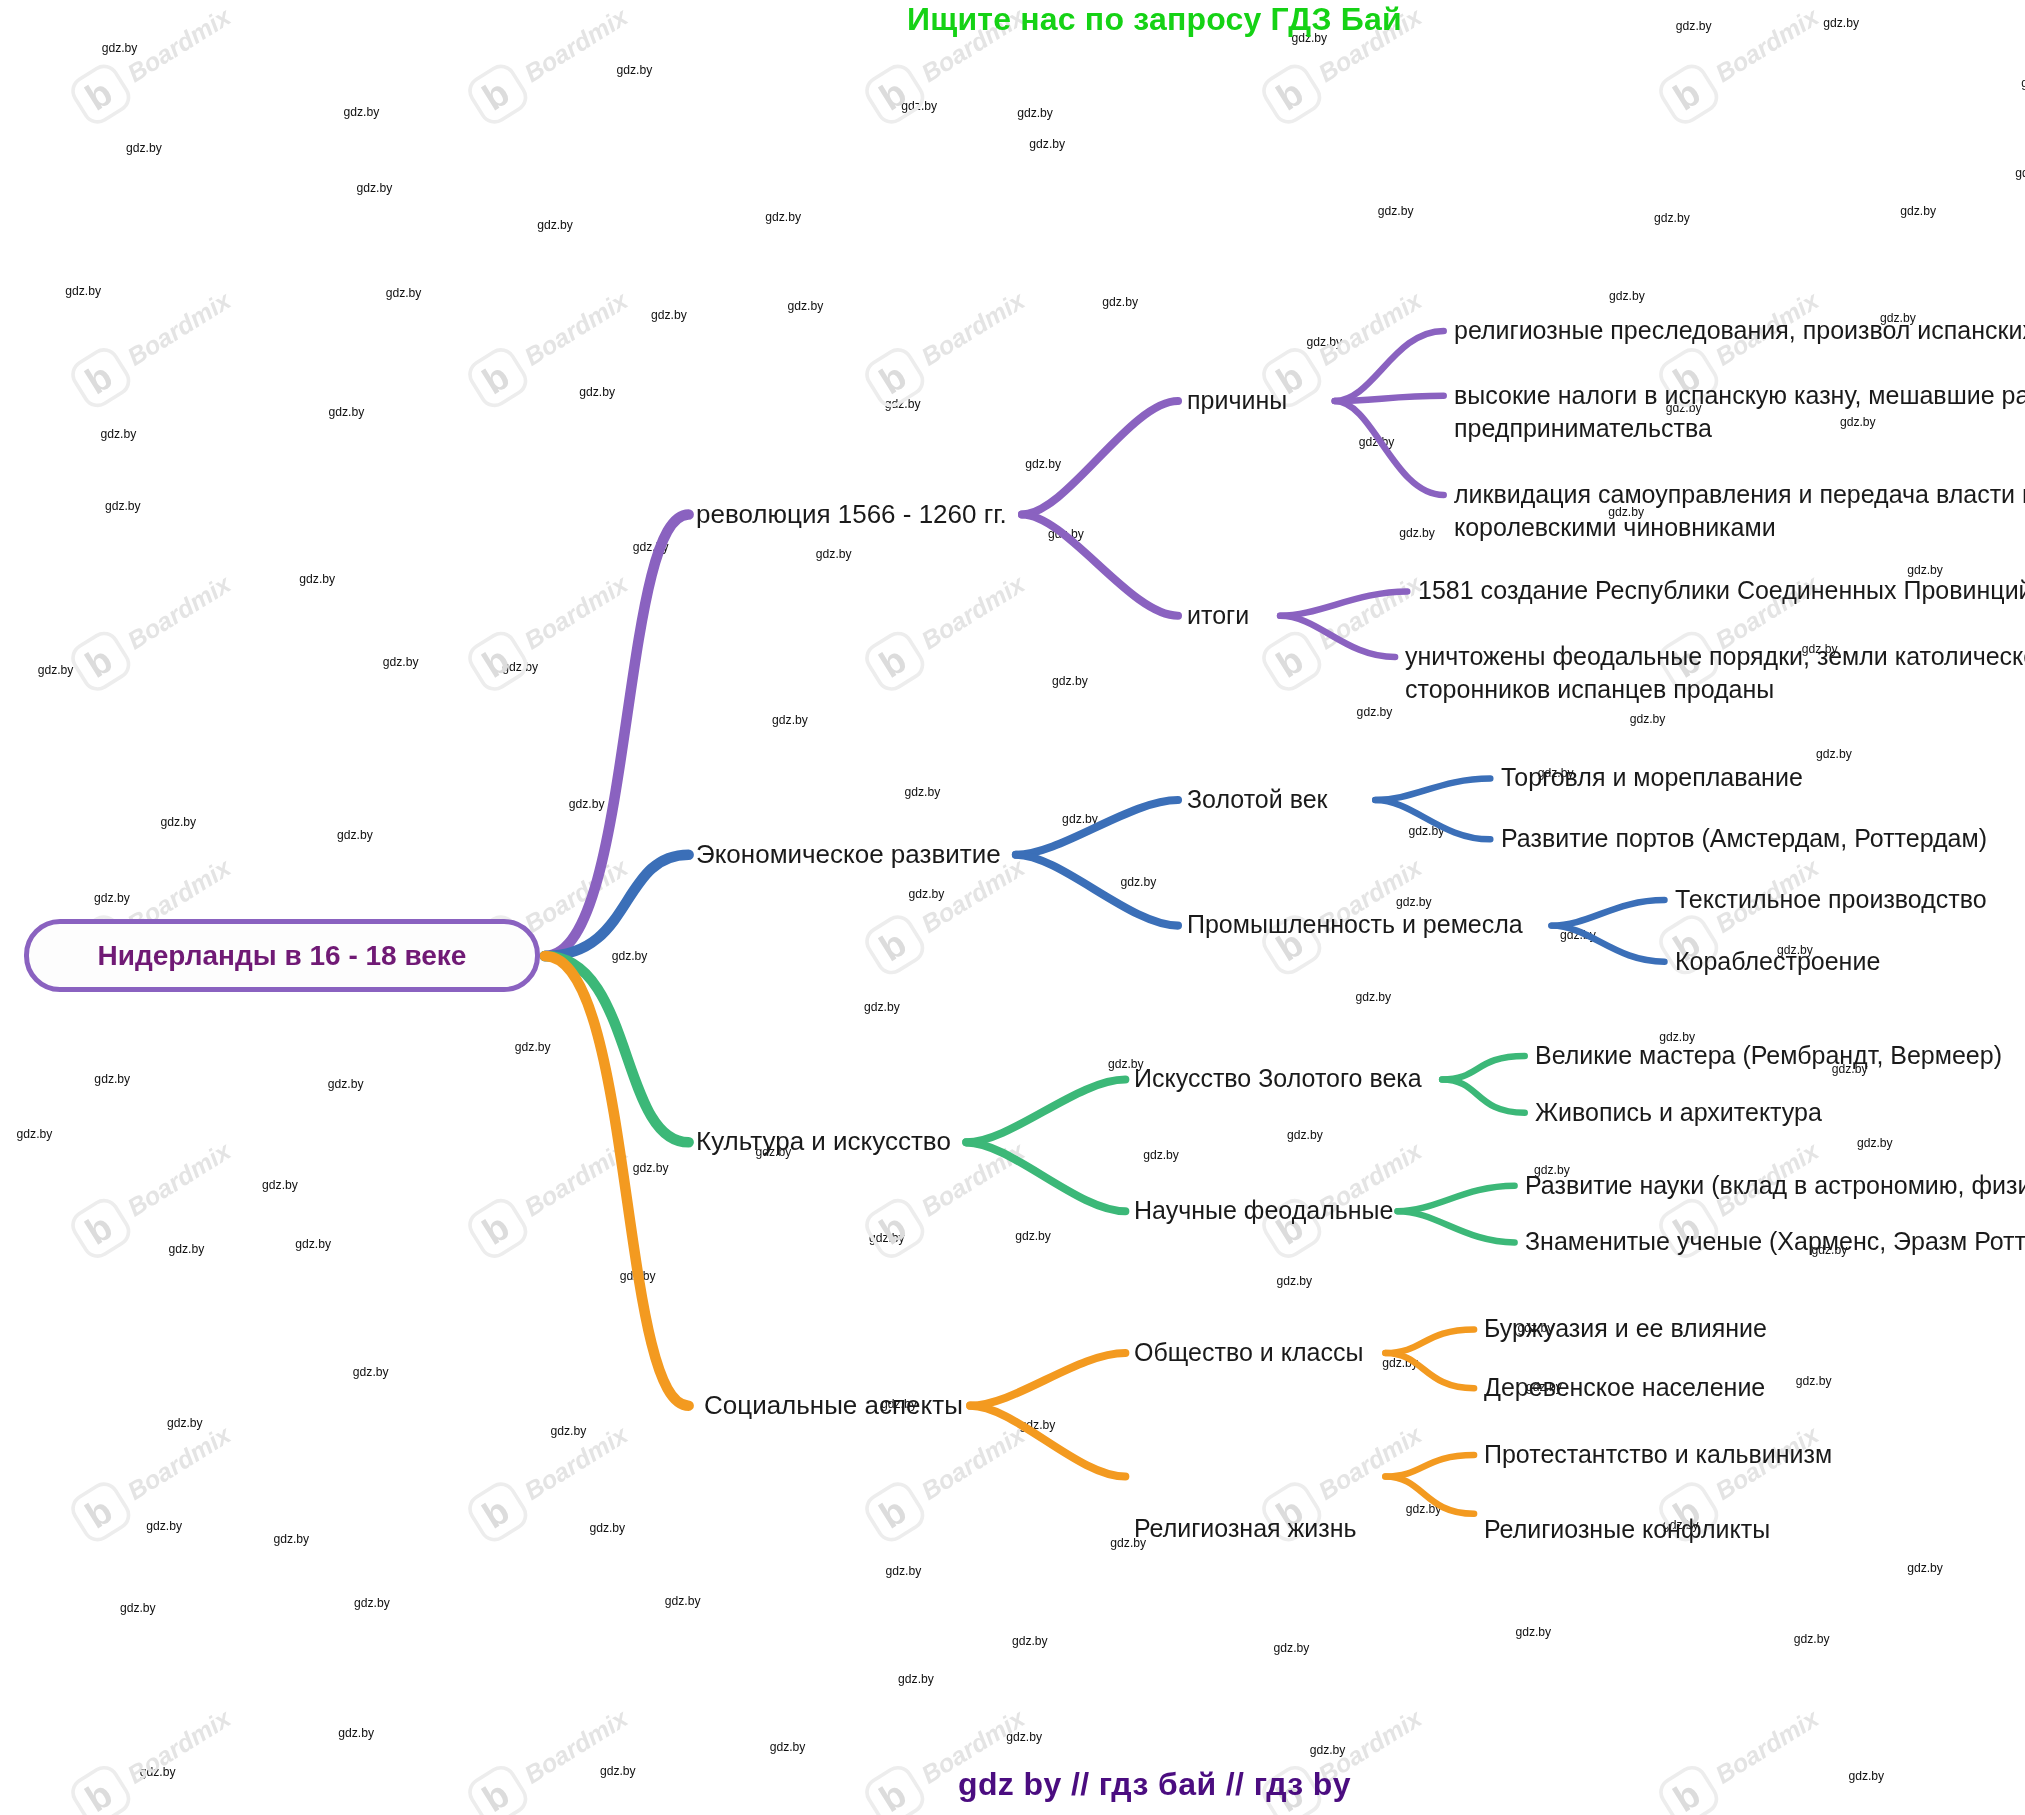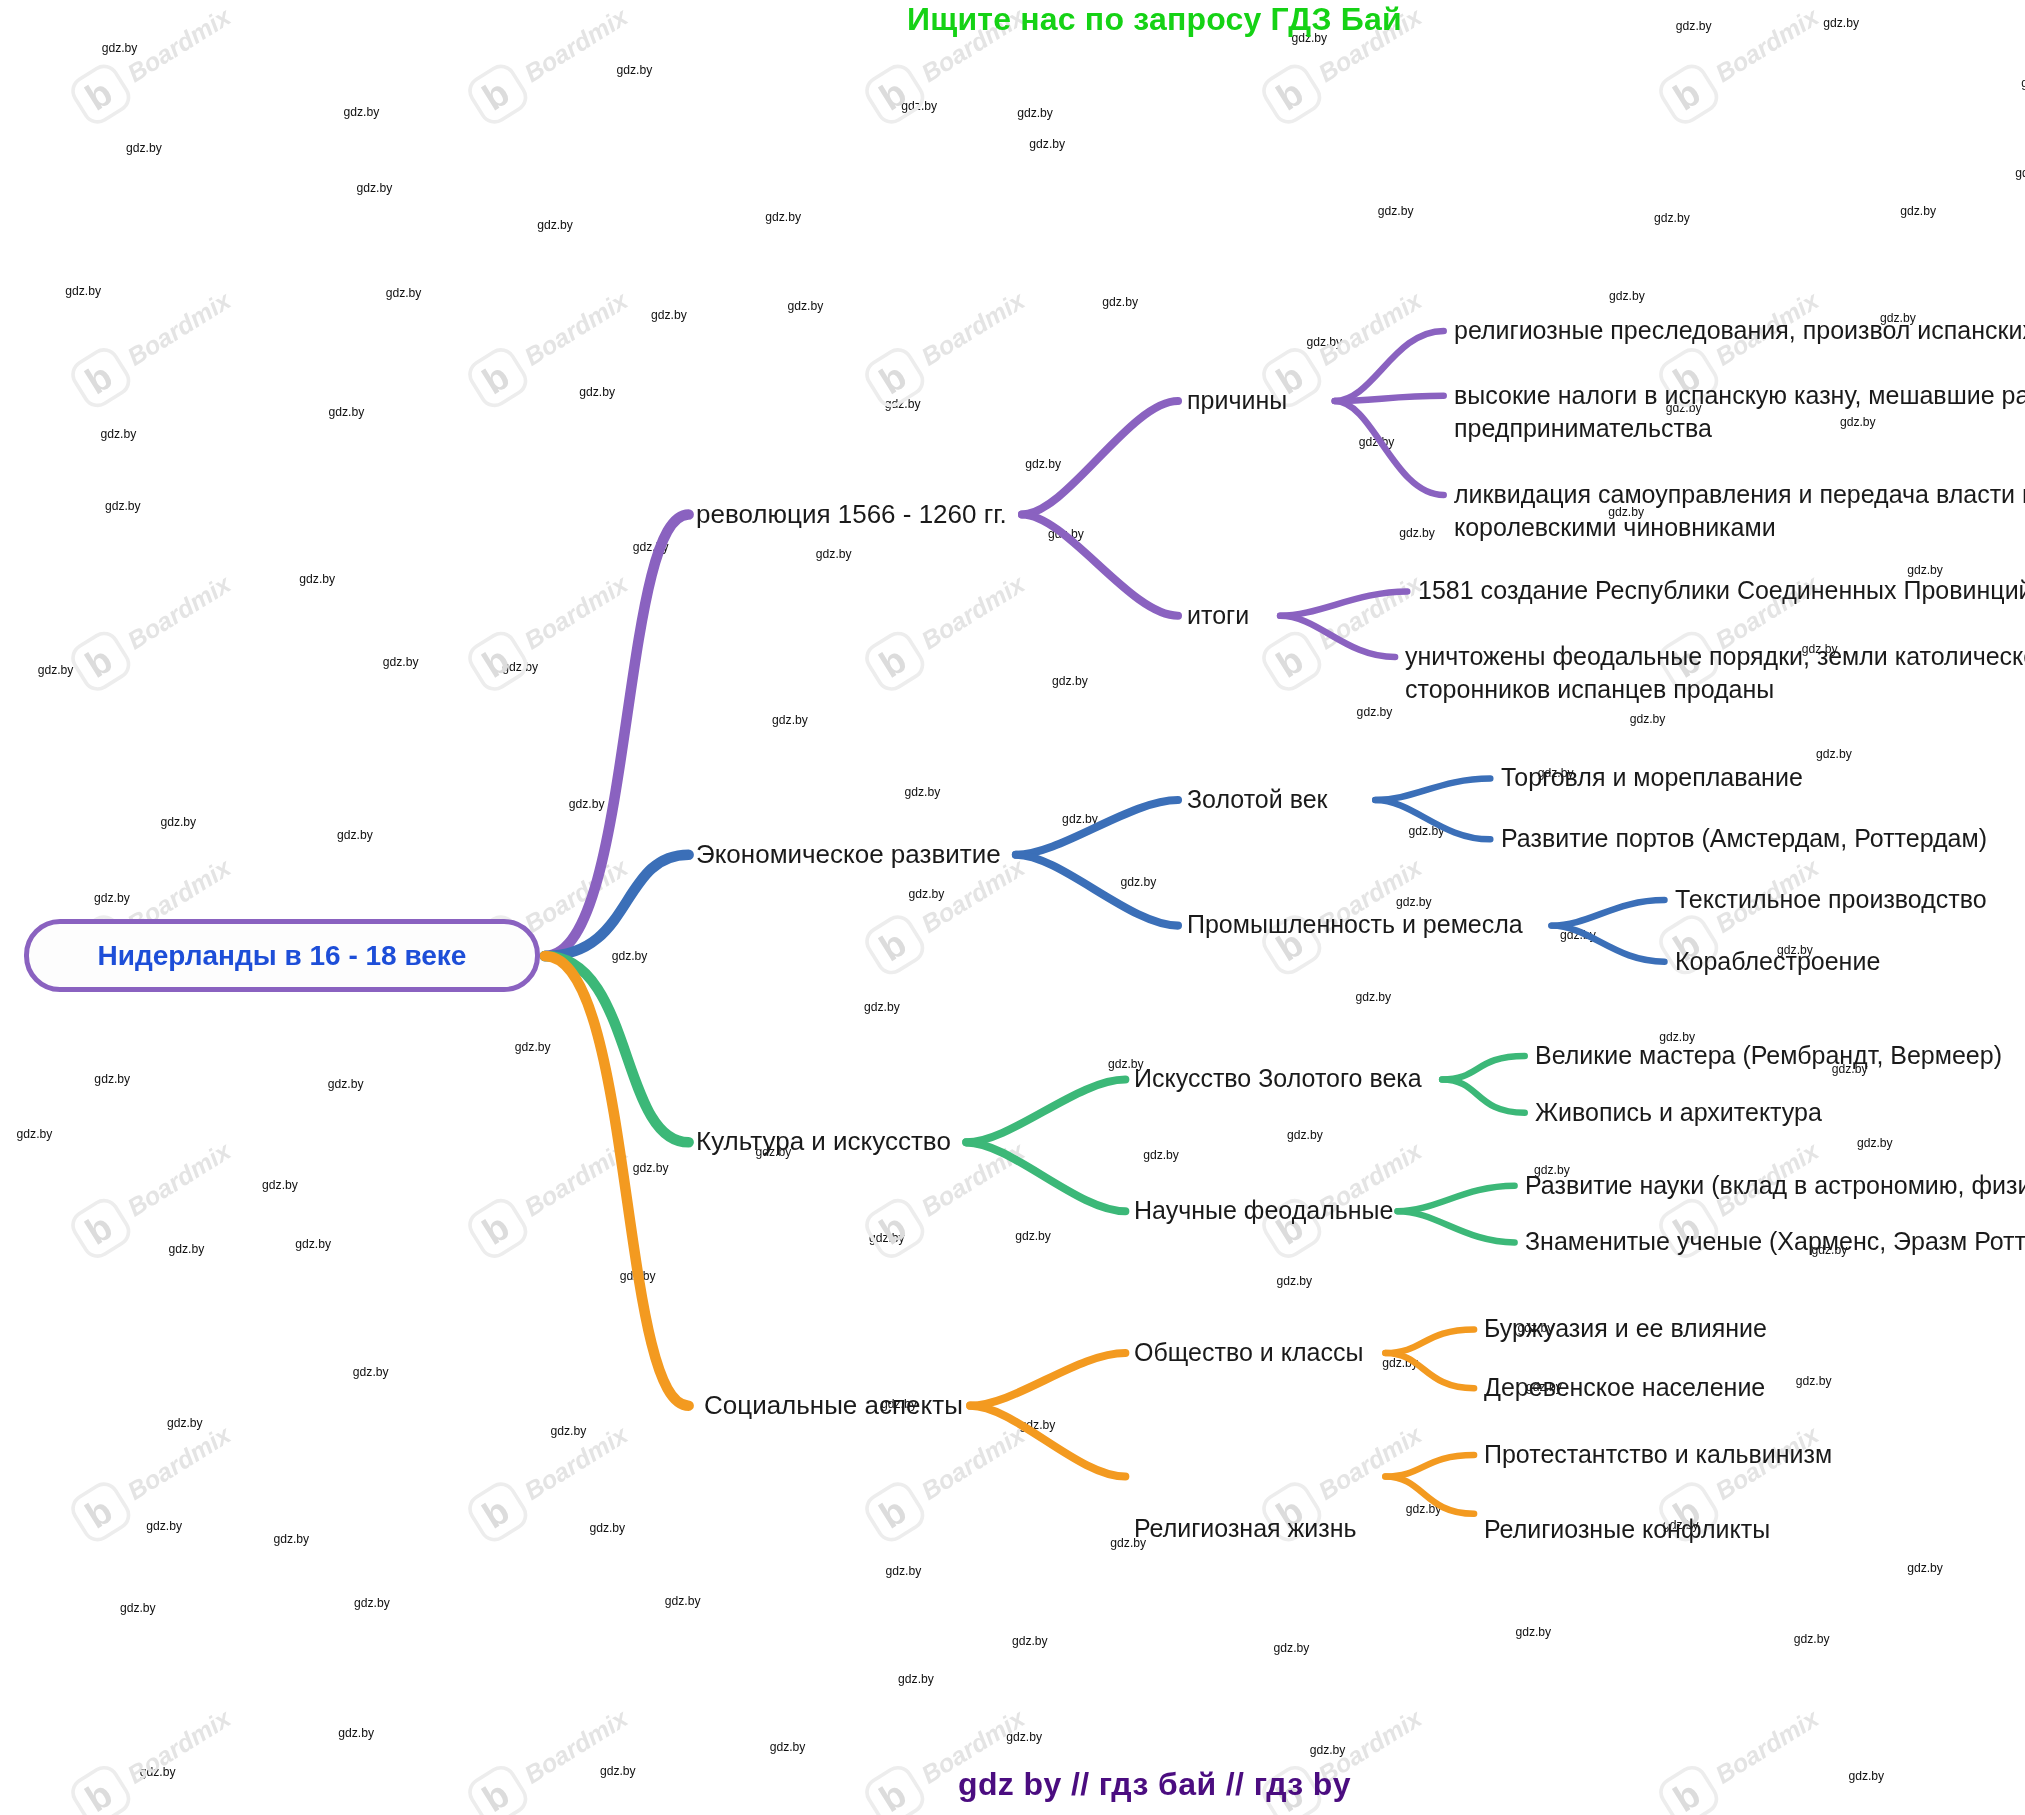--- a/index.html
+++ b/index.html
@@ -11,21 +11,21 @@
   #nodes{position:absolute;inset:0;z-index:2;}
 
   .hdr{position:absolute;left:0;top:0.8px;width:2309px;text-align:center;
        font-size:32px;font-weight:bold;color:#15d215;letter-spacing:0.2px;}
   .ftr{position:absolute;left:0;top:1766px;width:2309px;text-align:center;
        font-size:32px;font-weight:bold;color:#4b0d80;letter-spacing:0.4px;}
 
   .root{position:absolute;left:24px;top:919px;width:516px;height:73px;
         border:5.3px solid #8a62c0;border-radius:36px;background:#fdfdfd;
         display:flex;align-items:center;justify-content:center;box-sizing:border-box;}
-  .root span{font-size:28px;font-weight:bold;color:#1d4ed8;white-space:nowrap;}
+  .root span{font-size:28px;font-weight:bold;color:#701a75;white-space:nowrap;}
 
   .n{position:absolute;font-size:25px;line-height:1.32;color:#1a1a1a;white-space:nowrap;}
   .n.l1{font-size:26px;}
   .n.wrap{white-space:normal;}
 </style>
 </head>
 <body>
 
 <svg id="wm" viewBox="0 0 5700 4483" preserveAspectRatio="none">
     <text x="251" y="129" font-size="30" fill="#111" font-family="&quot;Liberation Sans&quot;, sans-serif">gdz.by</text>

